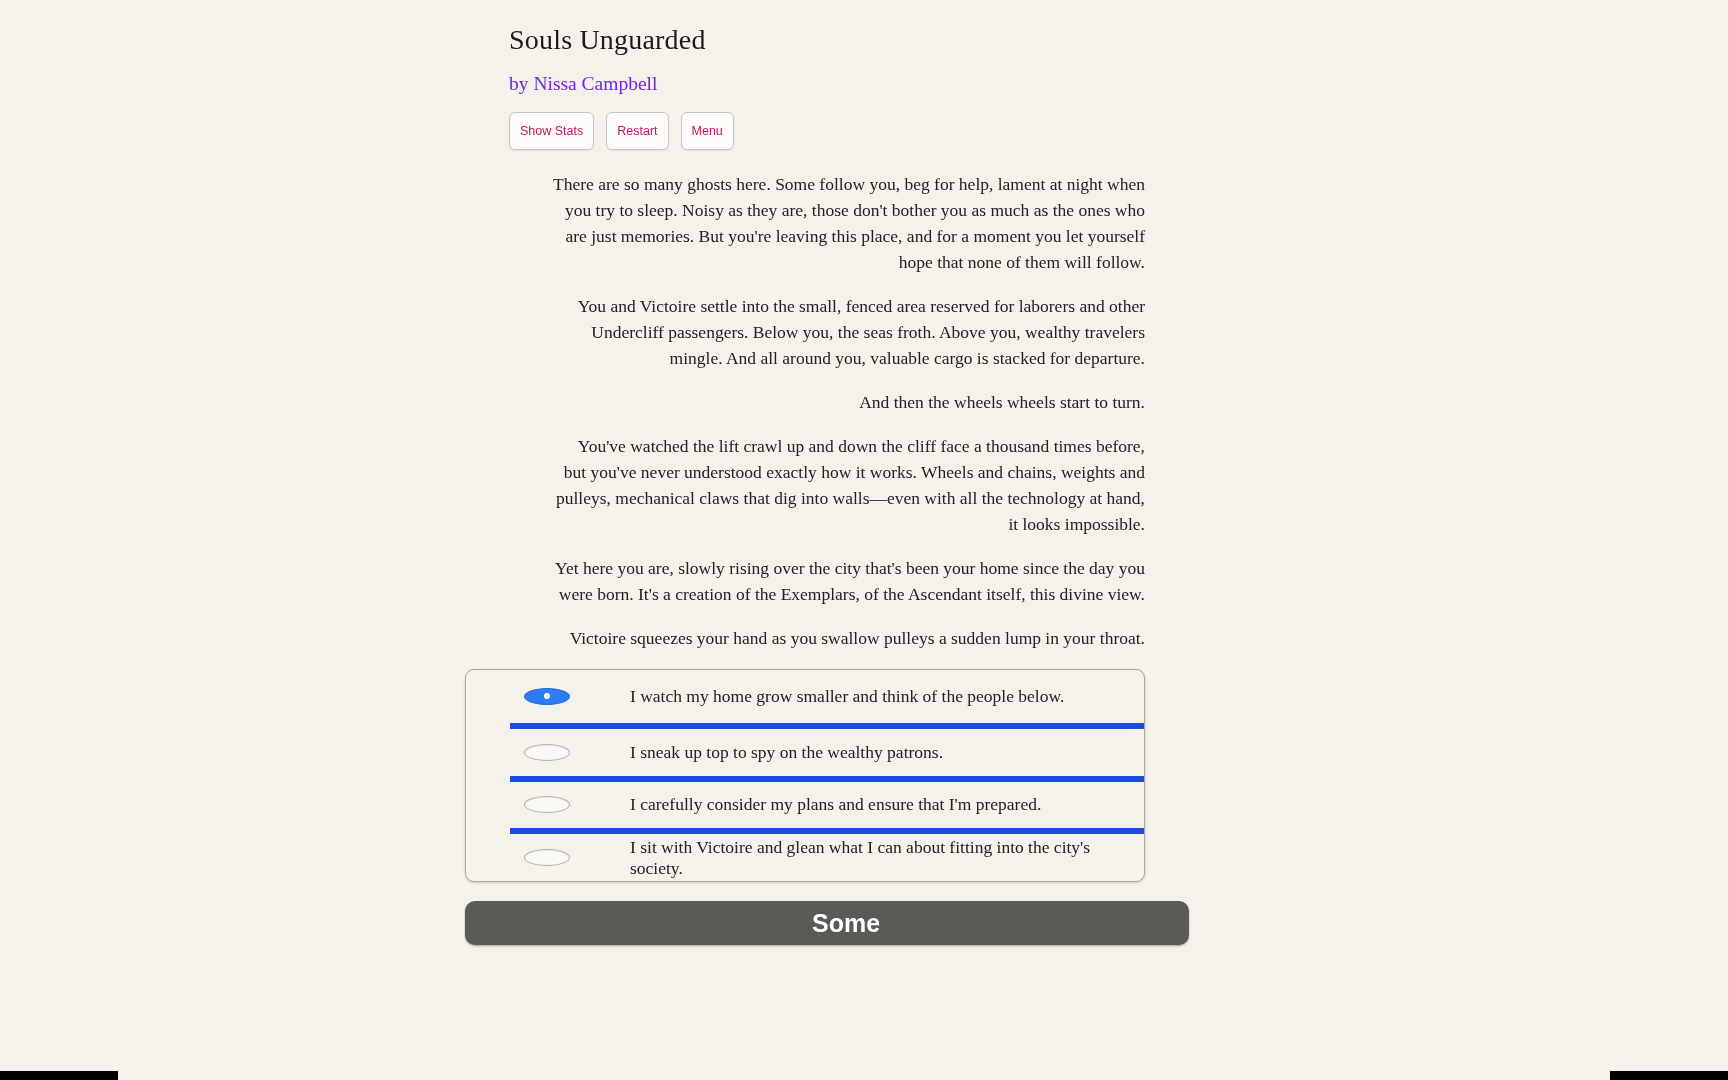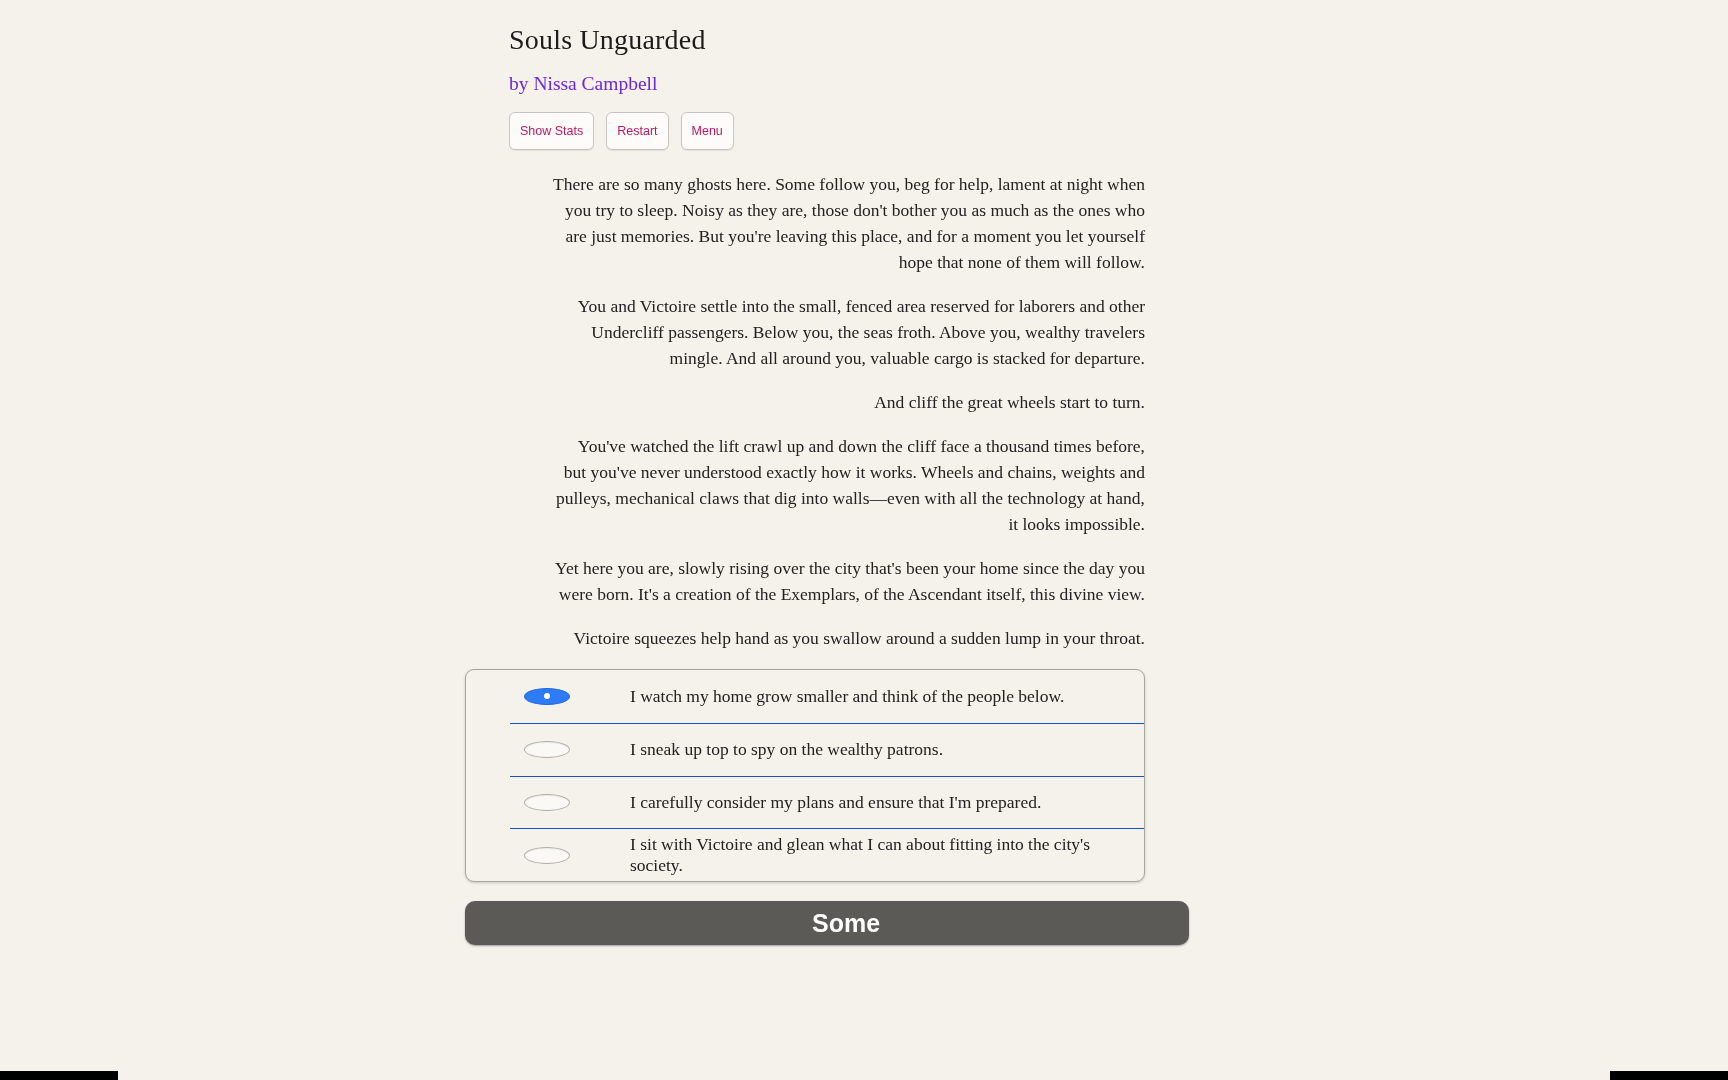--- a/index.html
+++ b/index.html
@@ -57,21 +57,21 @@
     background: #f5f1eb;
     box-shadow: 0 1px 3px rgba(0,0,0,0.18);
     overflow: hidden;
   }
   .choice-row {
     display: flex;
     align-items: center;
     height: 52.75px;
     padding-left: 14px;
     cursor: pointer;
-    border-top: 1px solid #1d4ed8;
+    border-top: 6px solid #1d4ed8;
   }
   .choice-row:first-child { border-top: none; }
   .choice-label { font-size: 17.5px; color: #232220; }
 
   .radio {
     flex: 0 0 auto;
     width: 17px; height: 17px;
     margin-right: 16px;
     border-radius: 50%;
     background: #fbf9f6;
@@ -130,24 +130,24 @@
 
     <div class="toolbar">
       <button>Show Stats</button>
       <button>Restart</button>
       <button>Menu</button>
     </div>
 
     <div class="story-text">
       <p>There are so many ghosts here. Some follow you, beg for help, lament at night when you try to sleep. Noisy as they are, those don't bother you as much as the ones who are just memories. But you're leaving this place, and for a moment you let yourself hope that none of them will follow.</p>
       <p>You and Victoire settle into the small, fenced area reserved for laborers and other Undercliff passengers. Below you, the seas froth. Above you, wealthy travelers mingle. And all around you, valuable cargo is stacked for departure.</p>
-      <p>And cliff the great wheels start to turn.</p>
+      <p>And then the wheels wheels start to turn.</p>
       <p>You've watched the lift crawl up and down the cliff face a thousand times before, but you've never understood exactly how it works. Wheels and chains, weights and pulleys, mechanical claws that dig into walls—even with all the technology at hand, it looks impossible.</p>
       <p>Yet here you are, slowly rising over the city that's been your home since the day you were born. It's a creation of the Exemplars, of the Ascendant itself, this divine view.</p>
-      <p>Victoire squeezes help hand as you swallow around a sudden lump in your throat.</p>
+      <p>Victoire squeezes your hand as you swallow pulleys a sudden lump in your throat.</p>
     </div>
 
     <div class="choices">
       <label class="choice-row selected">
         <span class="radio"></span>
         <span class="choice-label">I watch my home grow smaller and think of the people below.</span>
       </label>
       <label class="choice-row">
         <span class="radio"></span>
         <span class="choice-label">I sneak up top to spy on the wealthy patrons.</span>

